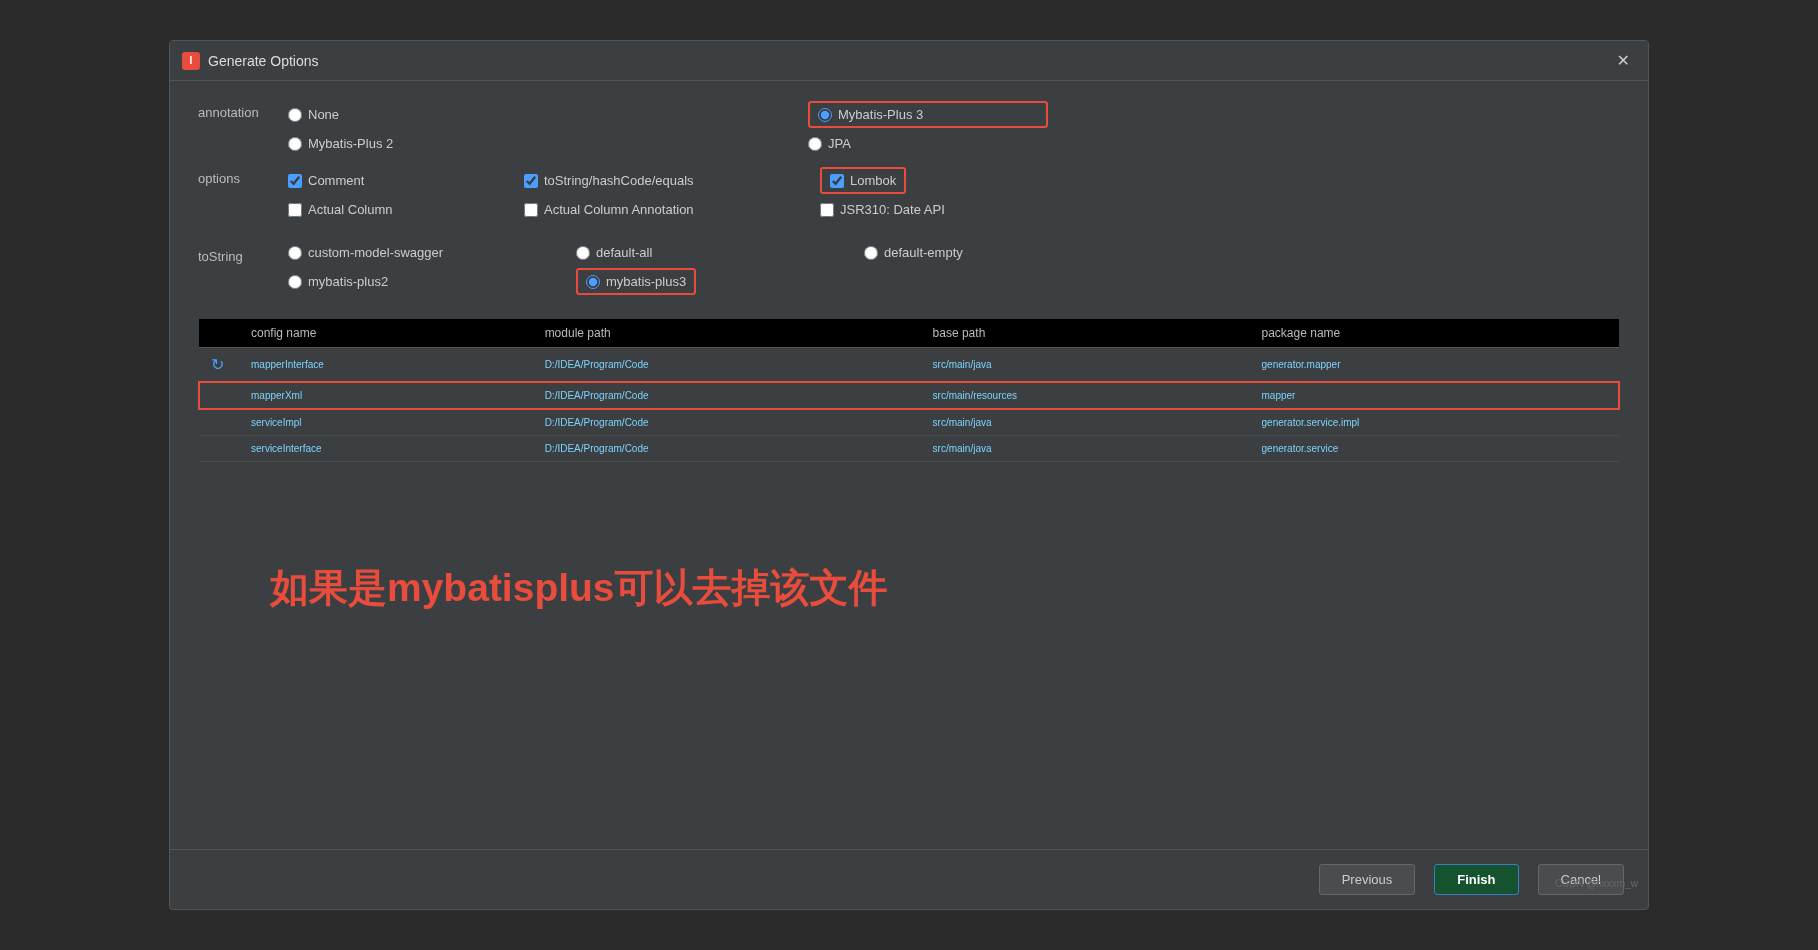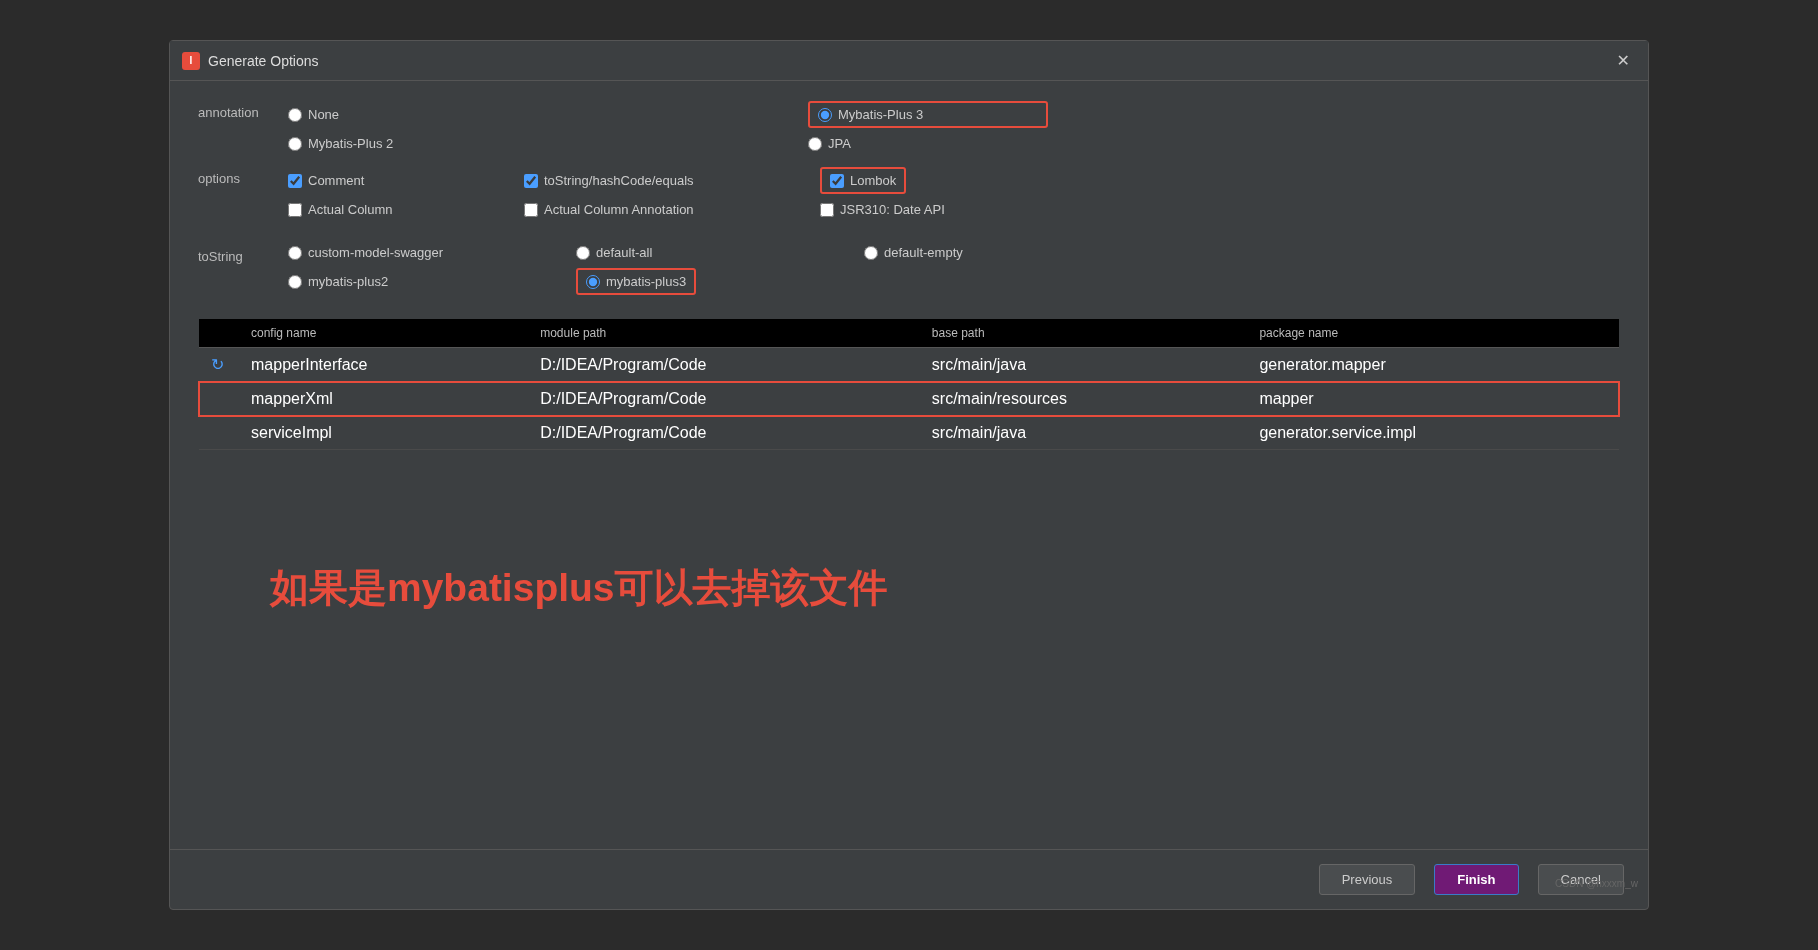--- a/index.html
+++ b/index.html
@@ -141,22 +141,22 @@
     .config-table th {
       padding: 7px 12px;
       text-align: left;
       color: #bbb;
       font-weight: normal;
       border-bottom: 1px solid #555;
       font-size: 12px;
     }
     .config-table td {
       padding: 7px 12px;
-      color: #ffffff;
-      font-size: 16px;
+      color: #7dd3fc;
+      font-size: 10px;
       border-bottom: 1px solid #4a4a4a;
     }
     .row-mapper-xml td {
       border-top: 2px solid #e74c3c;
       border-bottom: 2px solid #e74c3c;
     }
     .row-mapper-xml td:first-child { border-left: 2px solid #e74c3c; }
     .row-mapper-xml td:last-child { border-right: 2px solid #e74c3c; }
 
     
@@ -189,21 +189,21 @@
       border: 1px solid #666;
       cursor: pointer;
       font-size: 13px;
       min-width: 80px;
     }
     .btn-default {
       background: #4a4d4f;
       color: #ccc;
     }
     .btn-primary {
-      background: #701a75;
+      background: #14532d;
       color: white;
       border-color: #3a7bc8;
       font-weight: bold;
     }
 
     .watermark {
       position: absolute;
       bottom: 20px;
       right: 10px;
       font-size: 10px;
@@ -362,20 +362,27 @@
           </tr>
 
           <tr>
             <td></td>
             <td>serviceImpl</td>
             <td>D:/IDEA/Program/Code</td>
             <td>src/main/java</td>
             <td>generator.service.impl</td>
           </tr>
 
+          <tr>
+            <td></td>
+            <td>serviceInterface</td>
+            <td>D:/IDEA/Program/Code</td>
+            <td>src/main/java</td>
+            <td>generator.service</td>
+          </tr>
         </tbody>
       </table>
     </div>
 
     <div class="overlay-text">如果是mybatisplus可以去掉该文件</div>
 
   </div>
 
   <div class="dialog-footer">
     <button class="btn btn-default">Previous</button>

